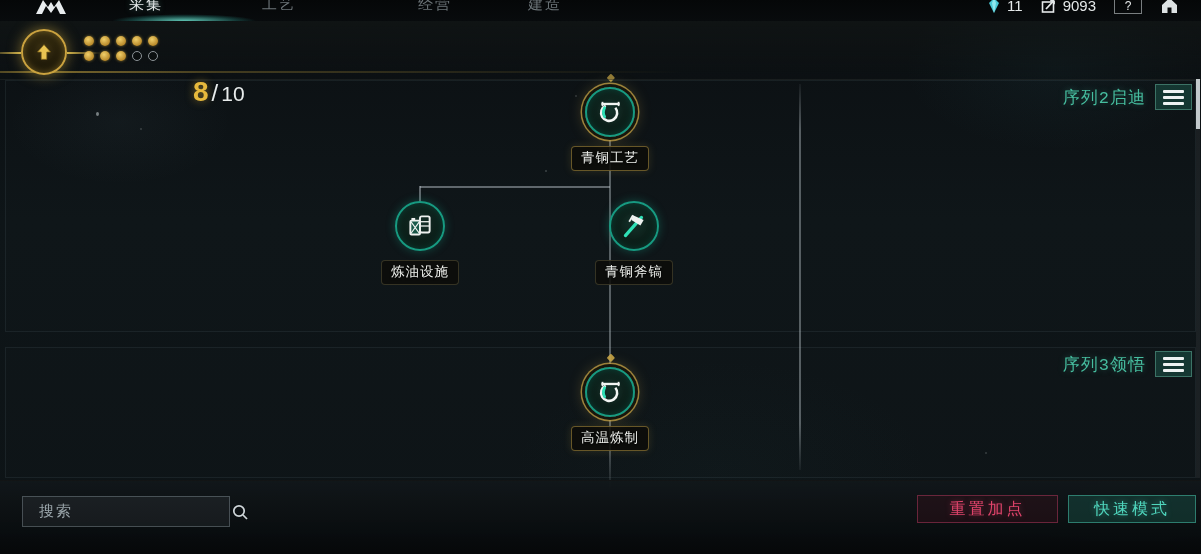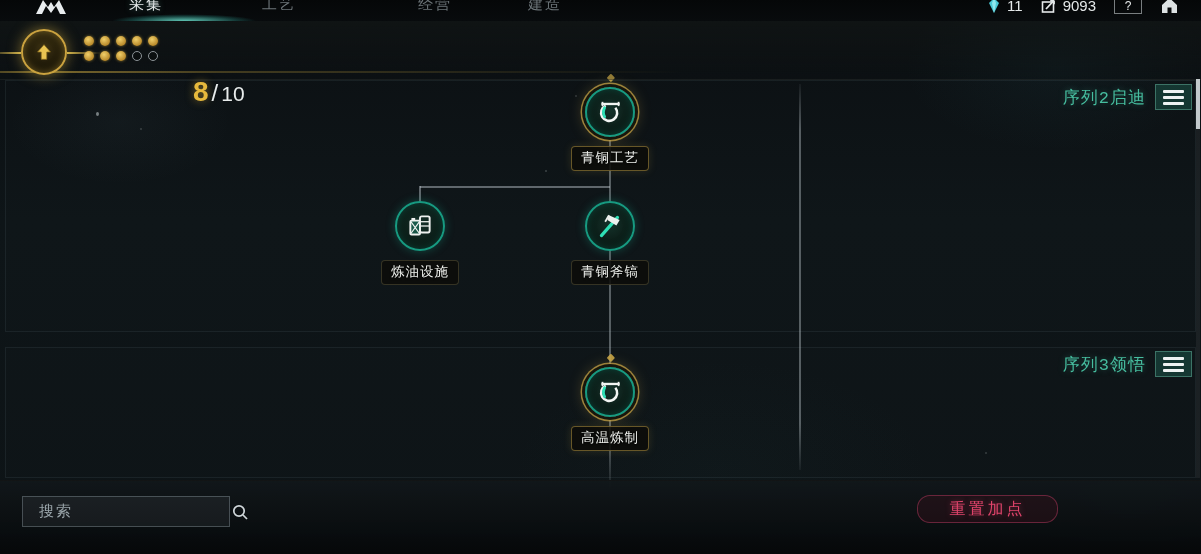--- a/index.html
+++ b/index.html
@@ -85,21 +85,21 @@
     background:linear-gradient(180deg, rgba(17,23,26,0.92), rgba(8,11,13,0.98) 80%, #060809),
       radial-gradient(140px 60px at 94% 55%, rgba(45,160,140,0.12), transparent 70%);
     border-top:1px solid rgba(255,255,255,0.05); }
   .search-wrap { position:absolute; left:22px; top:15px; width:208px; height:31px;
     background:rgba(190,205,212,0.07); border:1px solid rgba(160,175,182,0.35); display:flex; align-items:center; }
   .search-input { flex:1; height:100%; background:transparent; border:none; outline:none;
     padding:0 8px 0 16px; font-size:15px; color:#d5dadd; font-family:Liberation Serif, serif; letter-spacing:2px; }
   .search-input::placeholder { color:#9aa5aa; }
   .search-icon { margin-right:12px; flex:none; display:flex; cursor:pointer; }
   .btn { position:absolute; top:14px; height:28px; display:flex; align-items:center; justify-content:center;
-    font-size:16px; letter-spacing:3px; cursor:pointer;border-radius:13px; }
+    font-size:16px; letter-spacing:3px; cursor:pointer; }
   .btn-reset { right:143px; width:141px; color:#e0446b; background:rgba(60,16,30,0.35);
     border:1px solid rgba(170,55,90,0.55); text-shadow:0 0 6px rgba(224,68,107,0.4); }
   .btn-fast { right:5px; width:128px; color:#4fd6bd; background:rgba(25,84,74,0.45);
     border:1px solid rgba(70,190,165,0.55); text-shadow:0 0 6px rgba(79,214,189,0.4); }
   
   .speckle { position:absolute; border-radius:50%; background:rgba(220,230,232,0.5); z-index:1; }
 </style>
 </head>
 <body>
 
@@ -209,21 +209,21 @@
         <line x1="6" y1="6.5" x2="23" y2="6.5" stroke="#f2f4f2" stroke-width="2.2"></line>
         <line x1="7" y1="4.5" x2="7" y2="8.5" stroke="#f2f4f2" stroke-width="1.6"></line>
         <line x1="22" y1="4.5" x2="22" y2="8.5" stroke="#f2f4f2" stroke-width="1.6"></line>
         <path d="M10 8 a 7.5 7.5 0 1 0 9 2" fill="none" stroke="#f2f4f2" stroke-width="2.4"></path>
         <path d="M9 10 C 7.5 13 7.5 16 9 18.5" fill="none" stroke="#2fe0b6" stroke-width="2.6" stroke-linecap="round"></path>
       </svg>
     </div>
     <div class="plaque">青铜工艺</div>
   </div>
 
-  <div class="node teal" style="left:550px; top:201px;">
+  <div class="node teal" style="left:574px; top:201px;">
     <div class="ring">
       <svg width="30" height="30" viewBox="0 0 28 28">
         <line x1="6" y1="23" x2="21" y2="6" stroke="#2fe0b6" stroke-width="3" stroke-linecap="round"></line>
         <path d="M13 4 L23 8.5 L20 13.5 L11.5 8.5 Z" fill="#eef1ef"></path>
         <path d="M13 4 L9.5 10" stroke="#eef1ef" stroke-width="1.6"></path>
       </svg>
     </div>
     <div class="plaque">青铜斧镐</div>
   </div>
 
@@ -253,15 +253,16 @@
     <div class="search-wrap">
       <input class="search-input" type="text" placeholder="搜索" style="">
       <span class="search-icon">
         <svg width="18" height="18" viewBox="0 0 18 18">
           <circle cx="8" cy="8" r="5.2" fill="none" stroke="#cfd6d9" stroke-width="1.7"></circle>
           <line x1="12" y1="12" x2="16" y2="16" stroke="#cfd6d9" stroke-width="1.7"></line>
         </svg>
       </span>
     </div>
     <div class="btn btn-reset">重置加点</div>
+    <div class="btn btn-fast">快速模式</div>
   </div>
 
 </div>
 
 </body></html>

